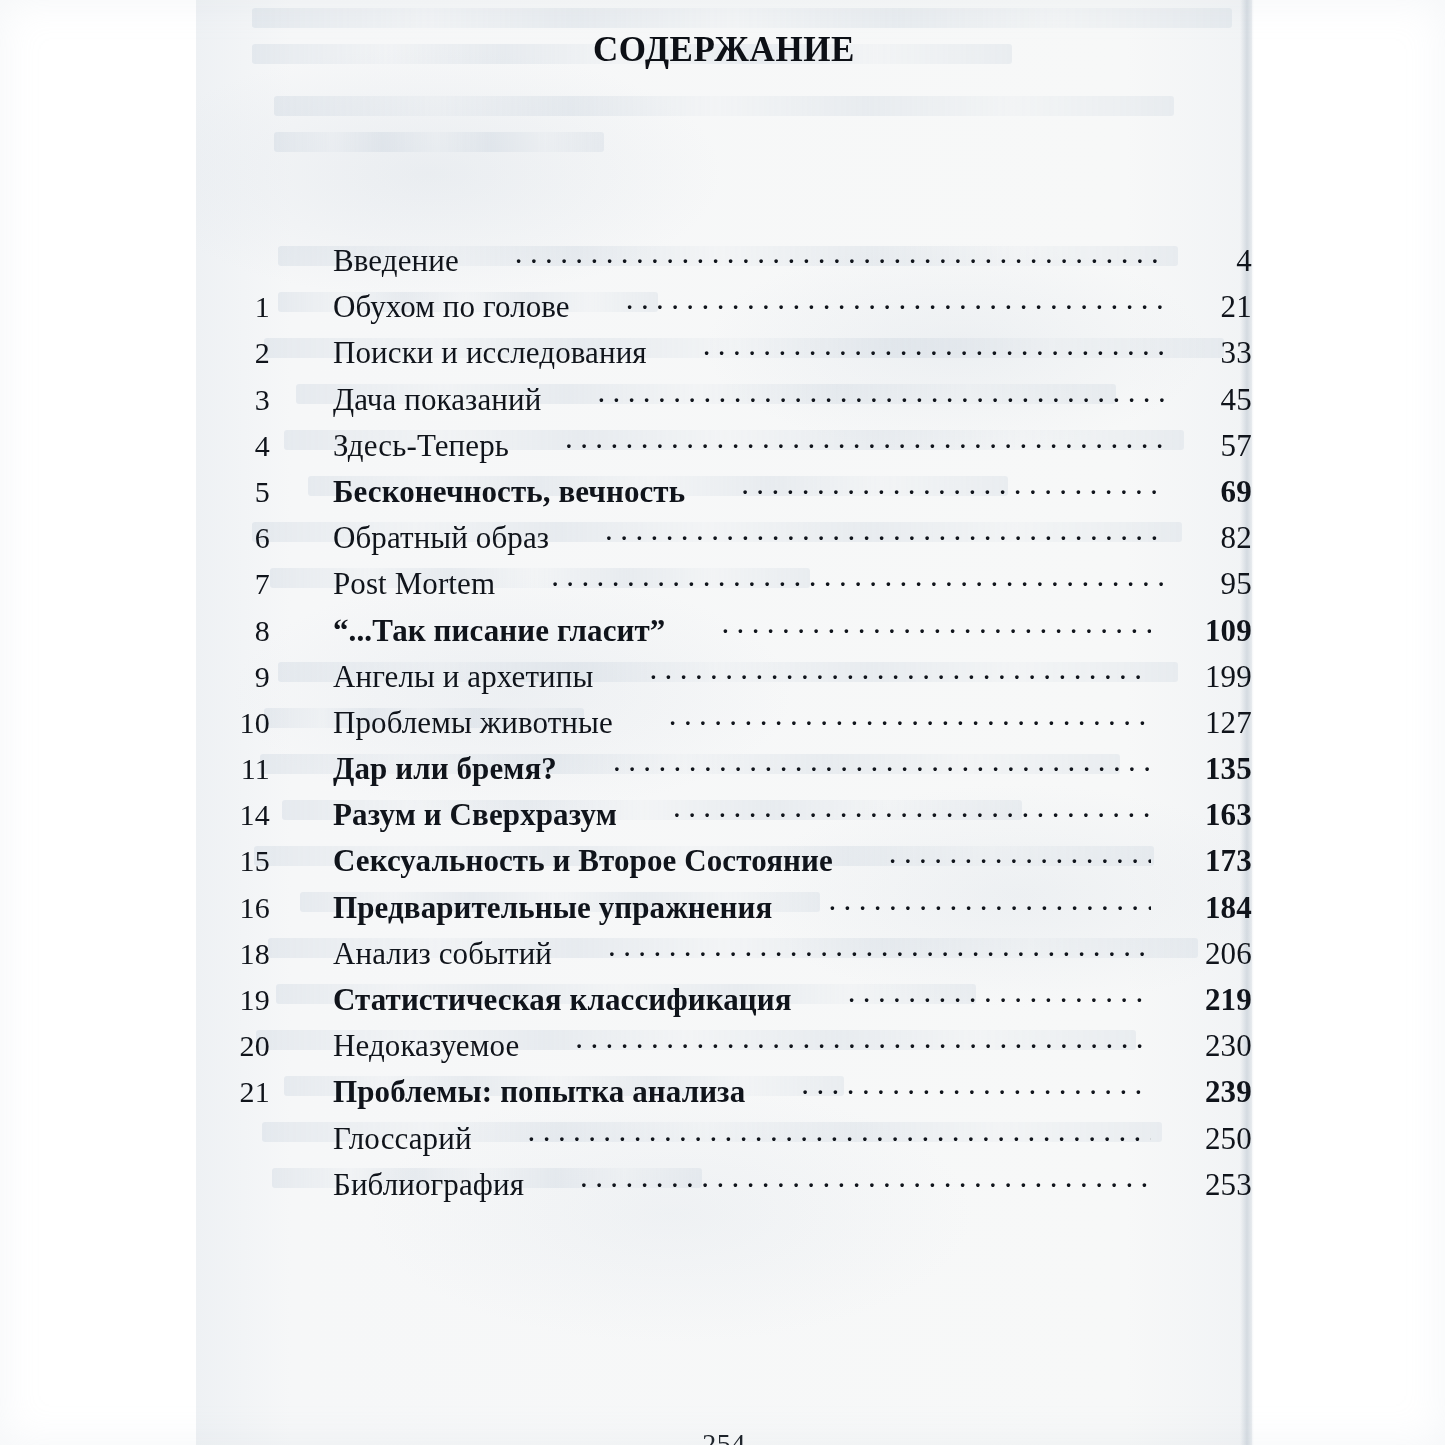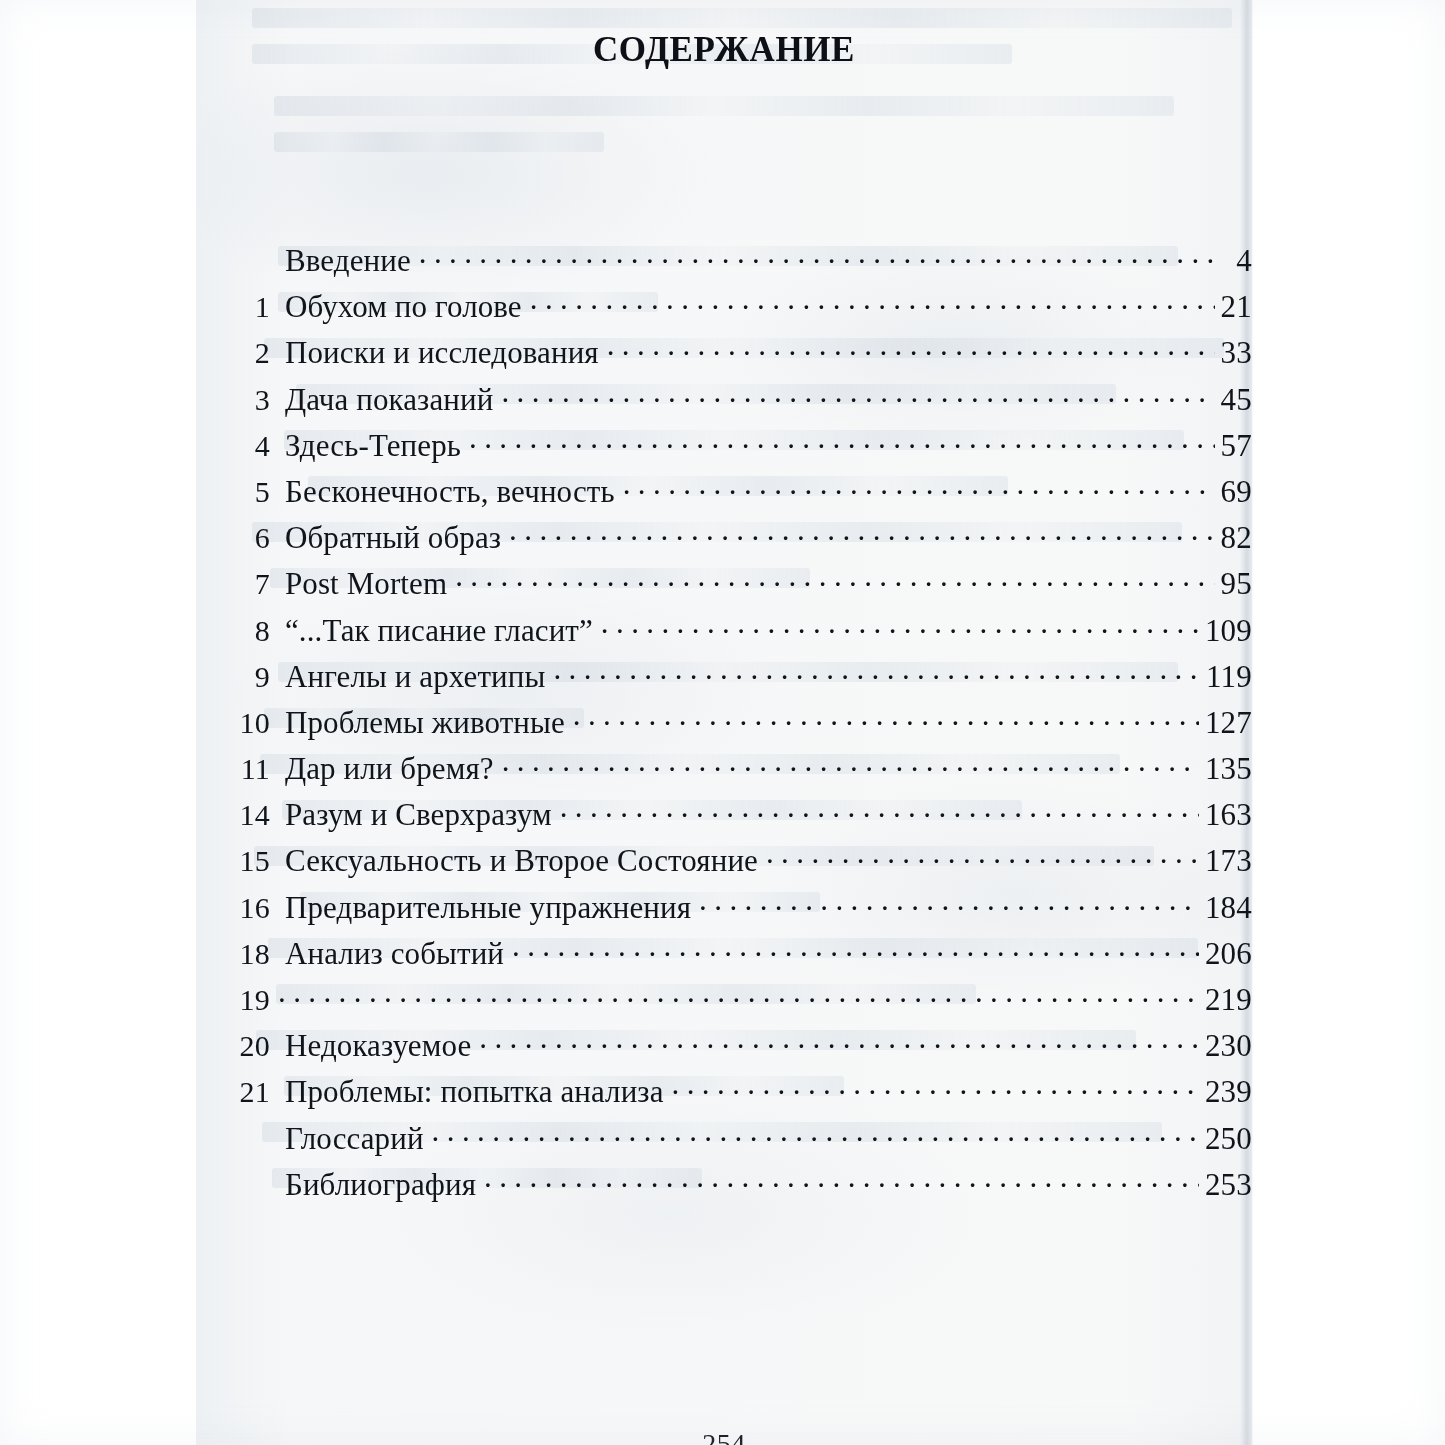--- a/index.html
+++ b/index.html
@@ -65,20 +65,21 @@
 
   #toc{
     position:absolute;left:0;top:240px;width:1056px;
   }
 
   .row{
     display:flex;align-items:baseline;
     height:46.2px;
     color:#10141b;
     font-size:31px;
+    gap:48px;
   }
   .num{
     width:74px;flex:0 0 74px;
     text-align:right;
     padding-right:0;
     font-size:30px;
     letter-spacing:.2px;
   }
   .title-cell{
     flex:0 0 auto;
@@ -102,21 +103,21 @@
     color:#10141b;
   }
   .page{
     flex:0 0 auto;
     text-align:right;
     font-size:31px;
     letter-spacing:.2px;
     min-width:30px;
   }
   .row.heavy .title-cell,
-  .row.heavy .page{ font-weight:normal; }
+  .row.heavy .page{ font-weight:bold; }
 
   #folio{
     position:absolute;left:0;top:1392px;width:1056px;
     text-align:center;
     font-size:28px;
     color:#141920;
     letter-spacing:.5px;
     margin-top:36px;
   }
 
@@ -217,21 +218,21 @@
         <div class="row heavy">
           <div class="num">8</div>
           <div class="title-cell">“...Так писание гласит”</div>
           <div class="leader"></div>
           <div class="page">109</div>
         </div>
         <div class="row">
           <div class="num">9</div>
           <div class="title-cell">Ангелы и архетипы</div>
           <div class="leader"></div>
-          <div class="page">119</div>
+          <div class="page">199</div>
         </div>
         <div class="row">
           <div class="num">10</div>
           <div class="title-cell">Проблемы животные</div>
           <div class="leader"></div>
           <div class="page">127</div>
         </div>
         <div class="row heavy">
           <div class="num">11</div>
           <div class="title-cell">Дар или бремя?</div>
@@ -257,20 +258,21 @@
           <div class="page">184</div>
         </div>
         <div class="row">
           <div class="num">18</div>
           <div class="title-cell">Анализ событий</div>
           <div class="leader"></div>
           <div class="page">206</div>
         </div>
         <div class="row heavy">
           <div class="num">19</div>
+          <div class="title-cell">Статистическая классификация</div>
           <div class="leader"></div>
           <div class="page">219</div>
         </div>
         <div class="row">
           <div class="num">20</div>
           <div class="title-cell">Недоказуемое</div>
           <div class="leader"></div>
           <div class="page">230</div>
         </div>
         <div class="row heavy">

